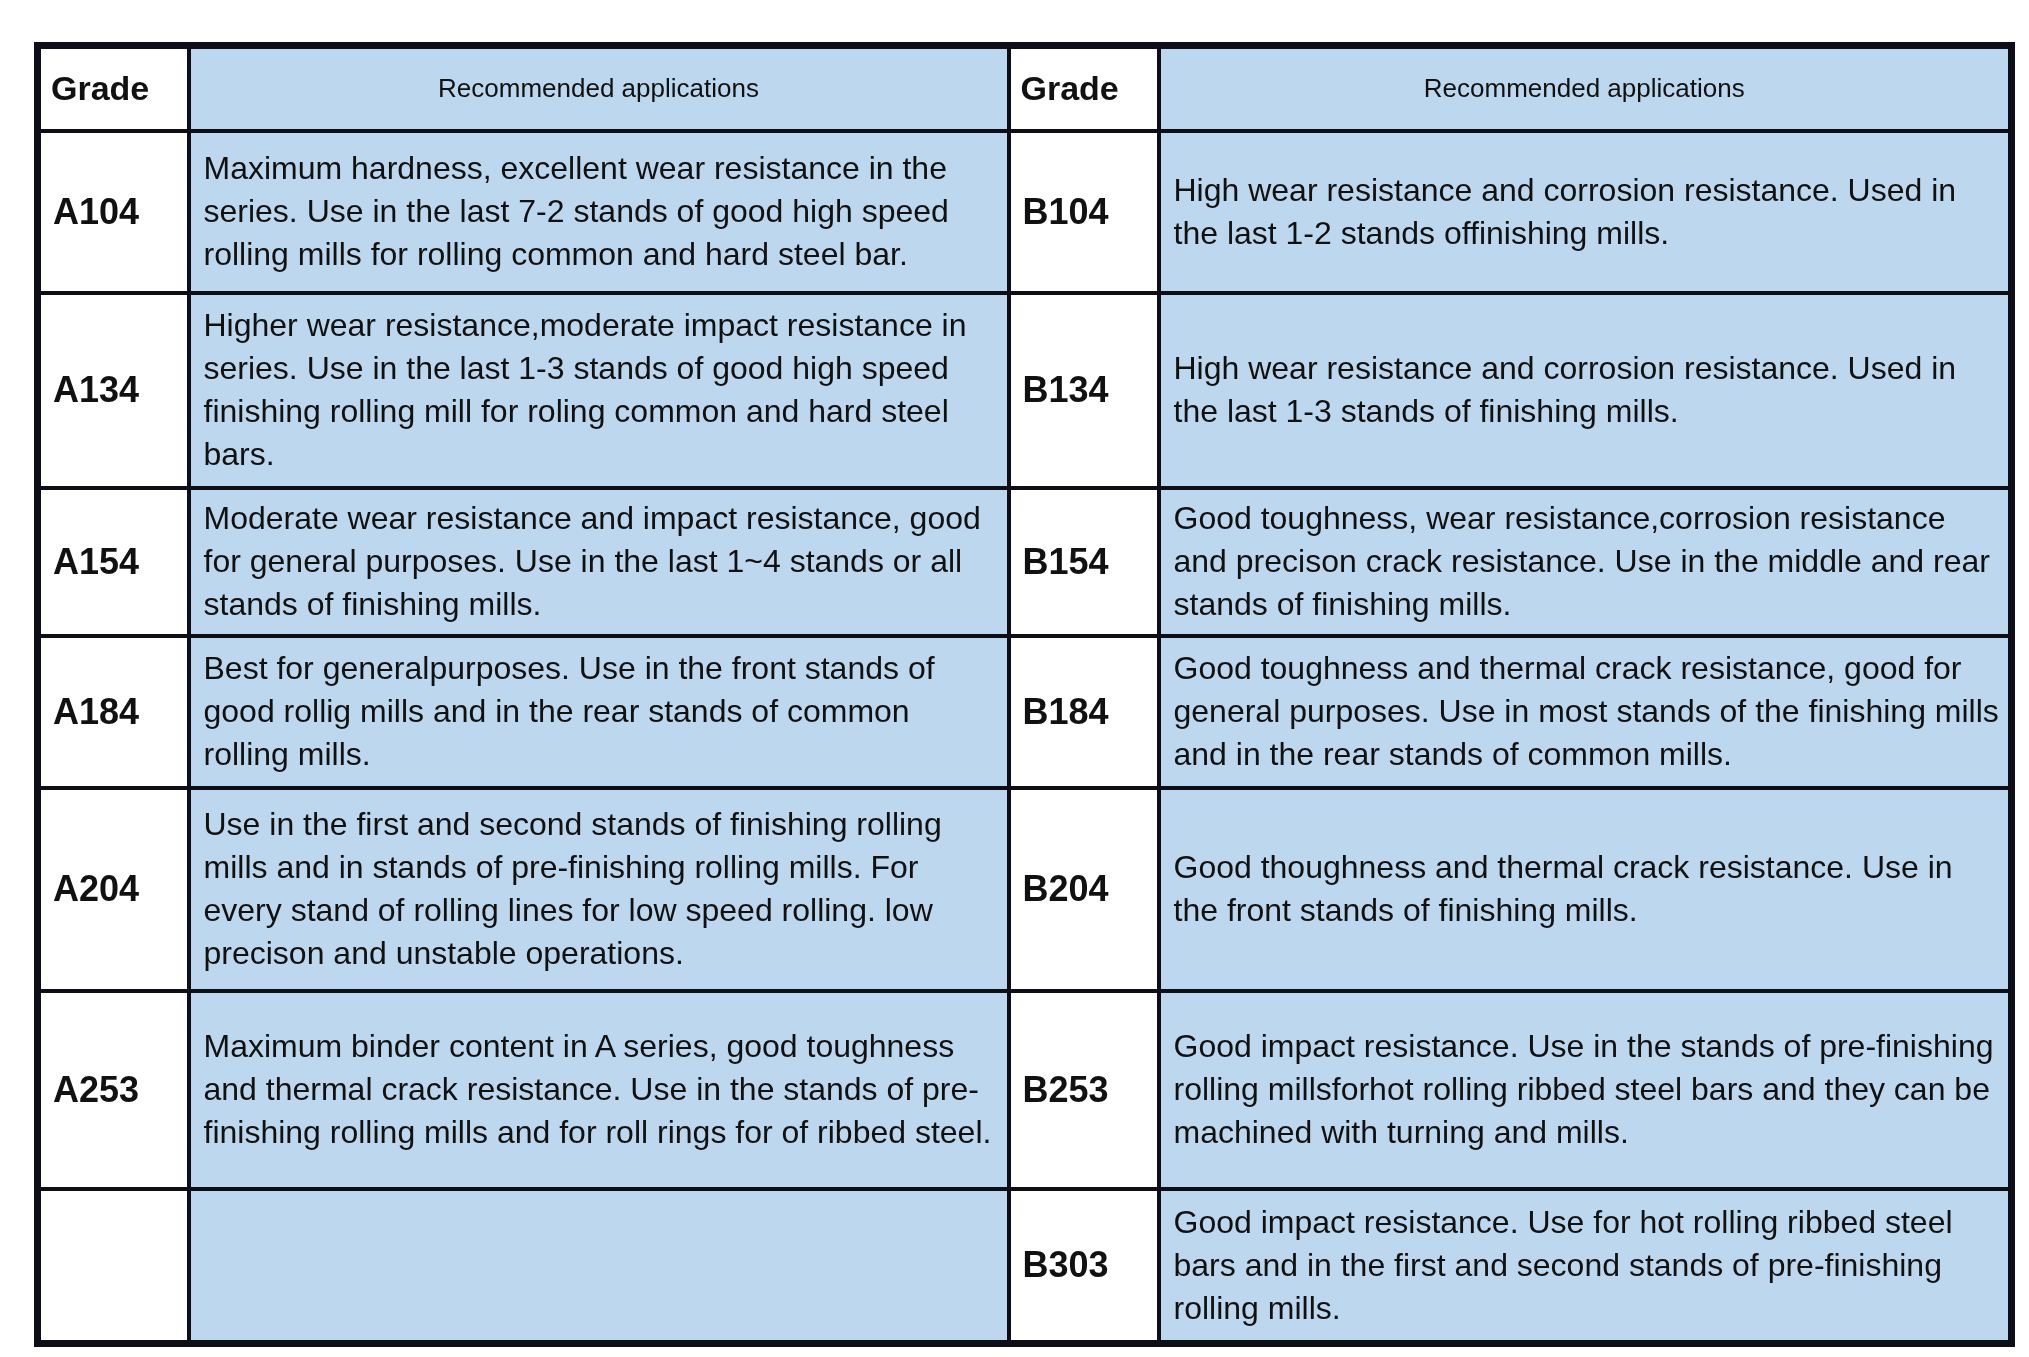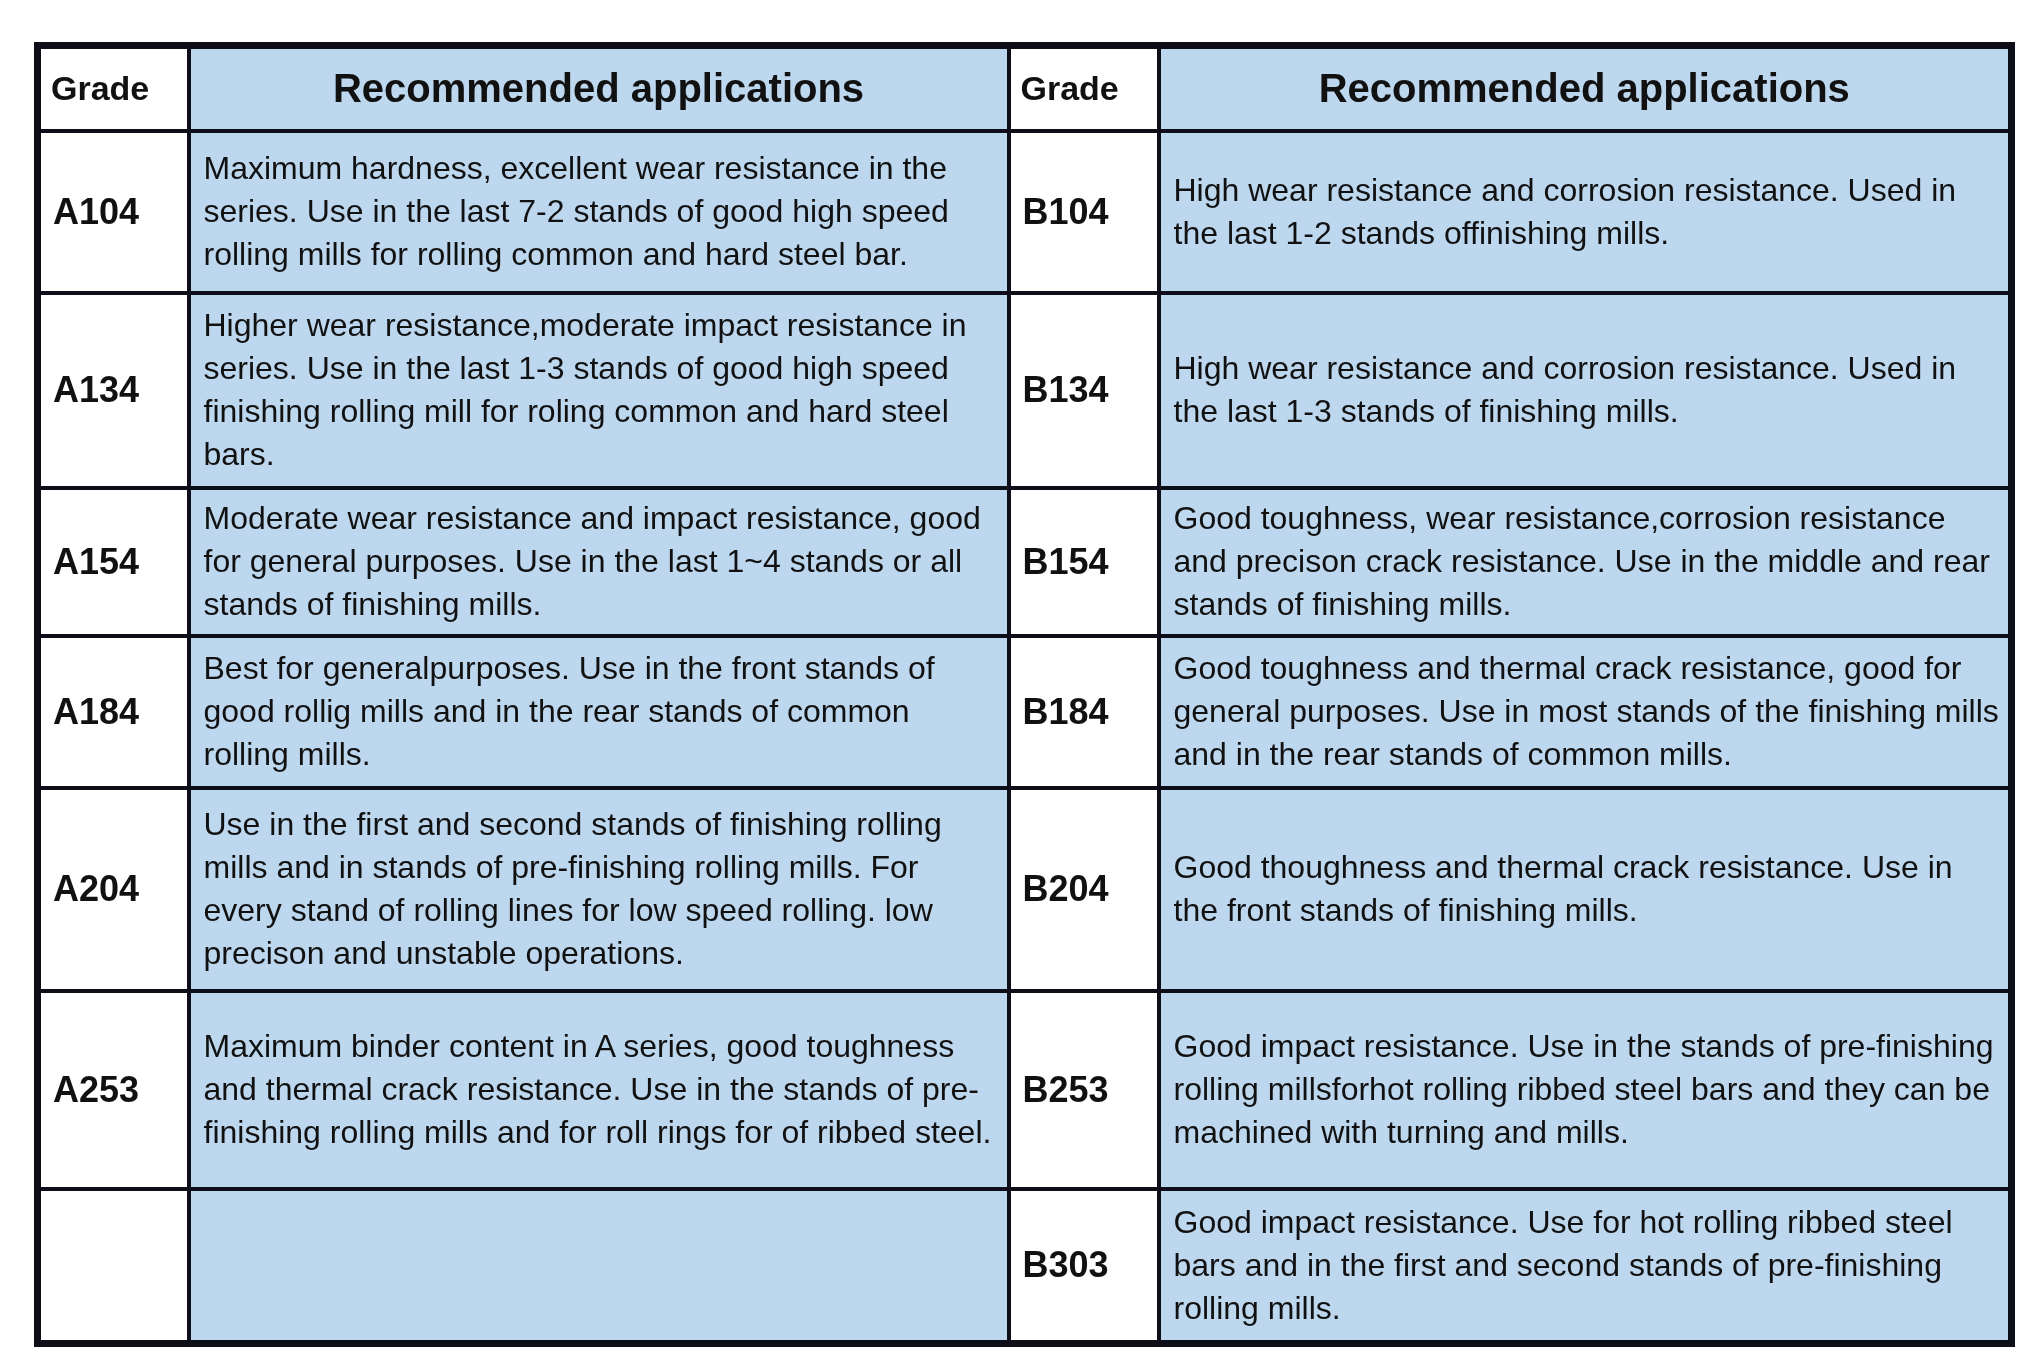--- a/index.html
+++ b/index.html
@@ -44,22 +44,22 @@
   table.grades thead tr { height: 85px; }
   th.h-grade {
     background: var(--grade-fill);
     font-size: 34px;
     font-weight: bold;
     text-align: left;
     padding: 0 4px 0 10px;
   }
   th.h-apps {
     background: var(--cell-fill-blue);
-    font-size: 40px;
-    font-weight: bold;
+    font-size: 26px;
+    font-weight: normal;
     text-align: center;
     padding: 0 6px;
   }
   
   td.grade {
     background: var(--grade-fill);
     font-size: 36px;
     font-weight: bold;
     text-align: left;
     padding: 0 4px 0 12px;

